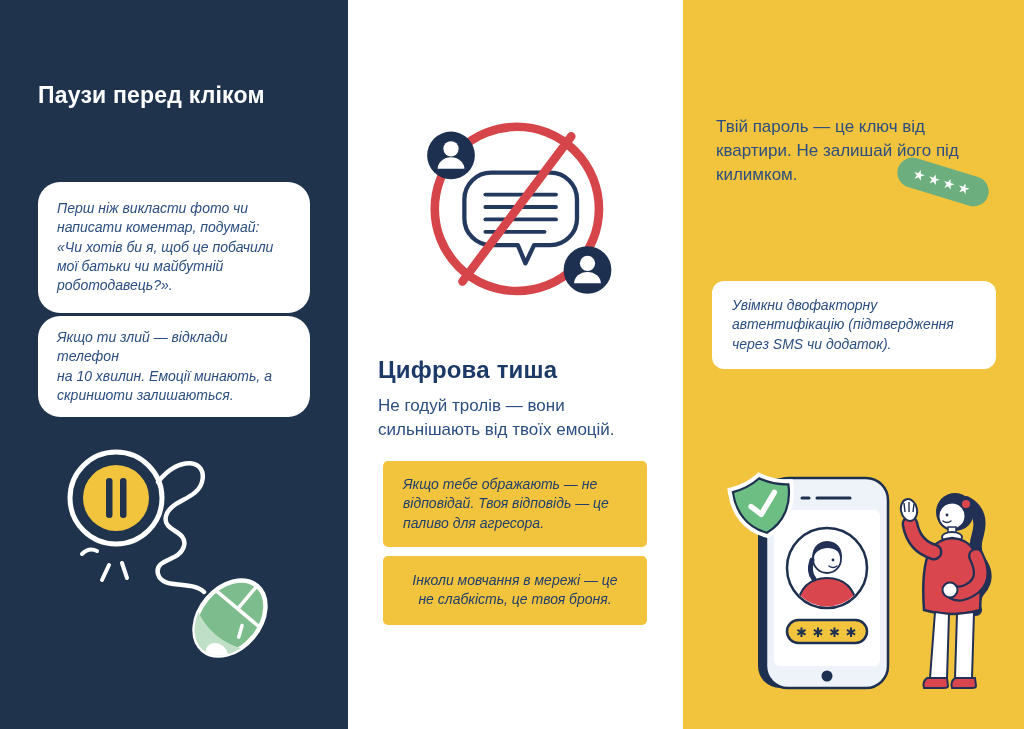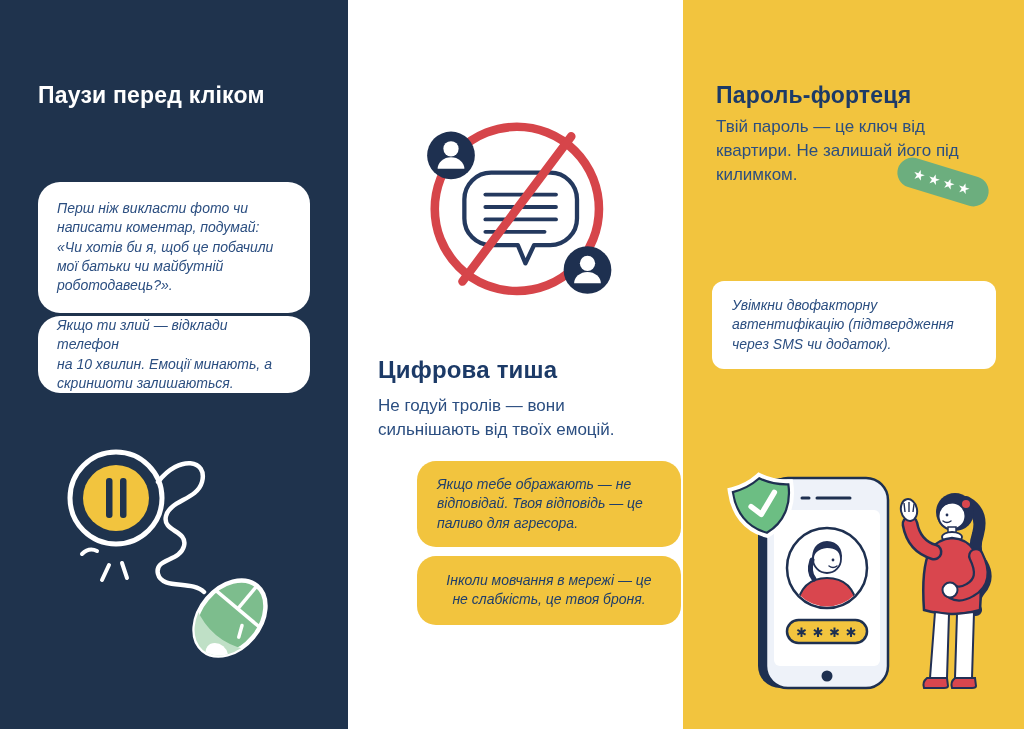--- a/index.html
+++ b/index.html
@@ -17,24 +17,24 @@
   .title-light{color:#FFFFFF;}
   .title-navy{color:#1C3A67;}
   .intro{position:absolute;margin:0;font-size:17px;line-height:1.42;}
   .intro-light{color:#E8EDF5;}
   .intro-navy{color:#2B4E80;}
   .ml{white-space:pre-line;}
 
   .card{position:absolute;box-sizing:border-box;border-radius:22px;
         font-size:14px;line-height:1.38;font-style:italic;}
   .card-white{background:#FFFFFF;color:#2B4E80;}
-  .card-yellow{background:#F2C43E;color:#1F3E6B;border-radius:19px;margin-left:34px;}
+  .card-yellow{background:#F2C43E;color:#1F3E6B;border-radius:5px;}
 
   .card-l1{left:38px;top:182px;width:272px;padding:17px 19px;}
-  .card-l2{left:38px;top:316px;width:272px;padding:0 19px;}
+  .card-l2{left:38px;top:316px;width:272px;padding:12px 19px;}
 
   .mid-icon{position:absolute;left:409px;top:102px;width:210px;height:210px;}
   .mid-title{left:378px;top:356px;font-size:24px;}
   .mid-sub{left:378px;top:394px;}
   .card-m1{left:383px;top:461px;width:264px;padding:14px 20px;}
   .card-m2{left:383px;top:556px;width:264px;padding:15px 20px;text-align:center;}
 
   .right-title{left:716px;top:82px;}
   .right-intro{left:716px;top:115px;}
   .card-r1{left:712px;top:199px;width:284px;padding:15px 20px;border-radius:20px;}
@@ -125,21 +125,20 @@
   <p class="intro intro-navy ml mid-sub">Не годуй тролів — вони
 сильнішають від твоїх емоцій.</p>
   <div class="card card-yellow ml card-m1">Якщо тебе ображають — не
 відповідай. Твоя відповідь — це
 паливо для агресора.</div>
   <div class="card card-yellow ml card-m2">Інколи мовчання в мережі — це
 не слабкість, це твоя броня.</div>
 
   <section class="panel panel-right"></section>
 
-  <h2 class="title title-navy right-title">Пароль-фортеця</h2>
   <p class="intro intro-navy ml right-intro">Твій пароль — це ключ від
 квартири. Не залишай його під
 килимком.</p>
 
   <div class="password-badge">★★★★</div>
 
   <div class="card card-white ml card-r2">Увімкни двофакторну
 автентифікацію (підтвердження
 через SMS чи додаток).</div>
 

